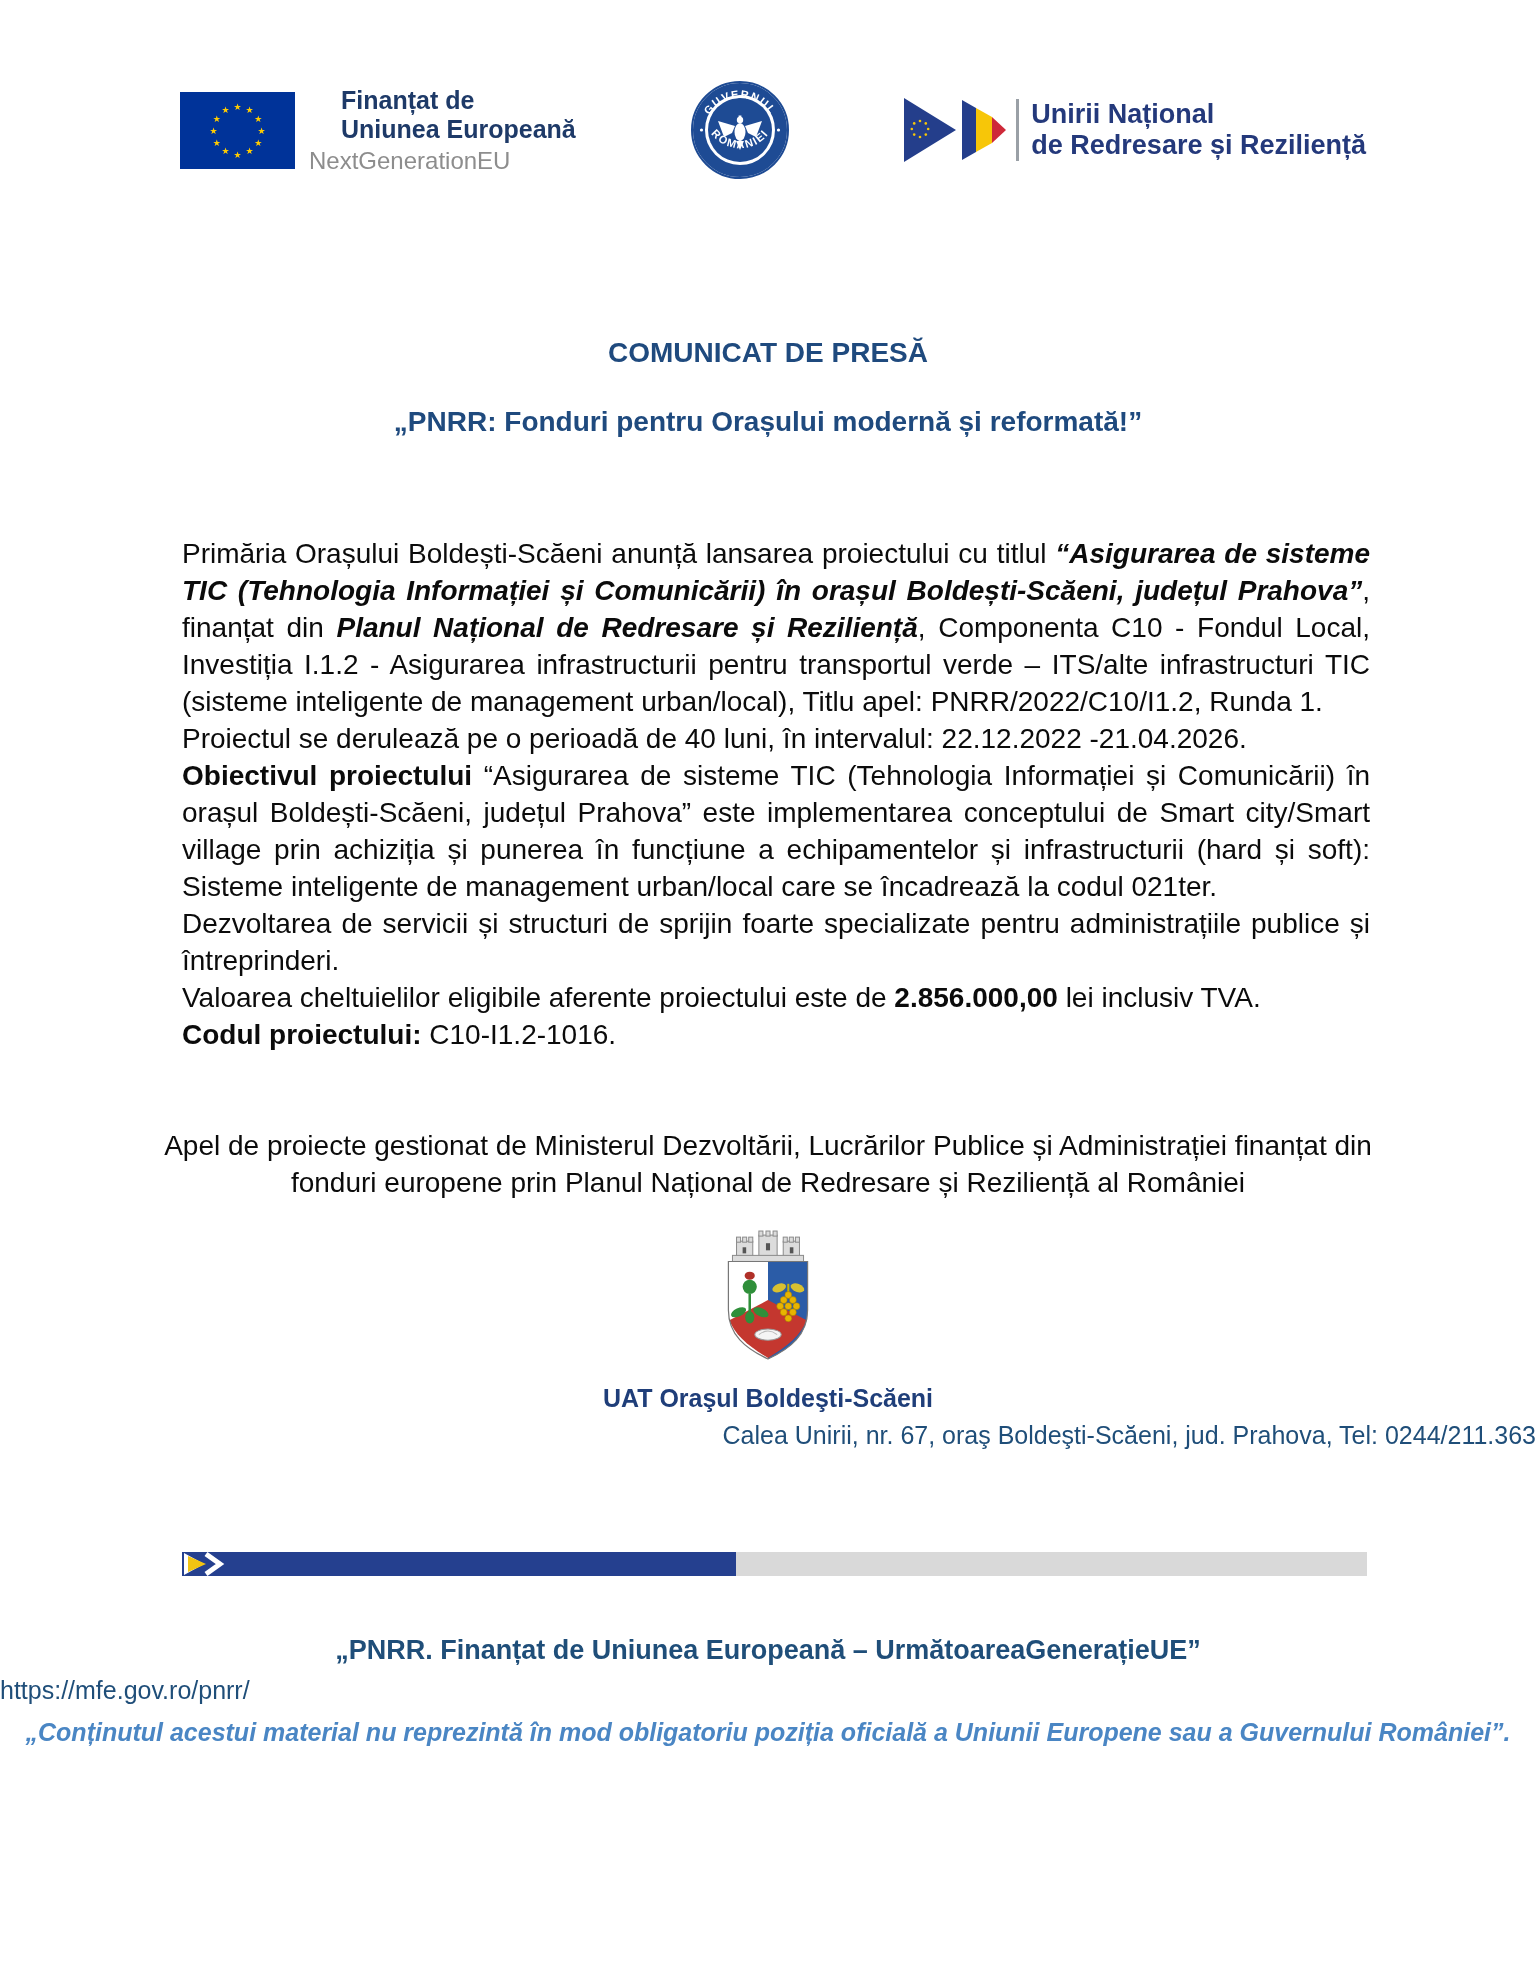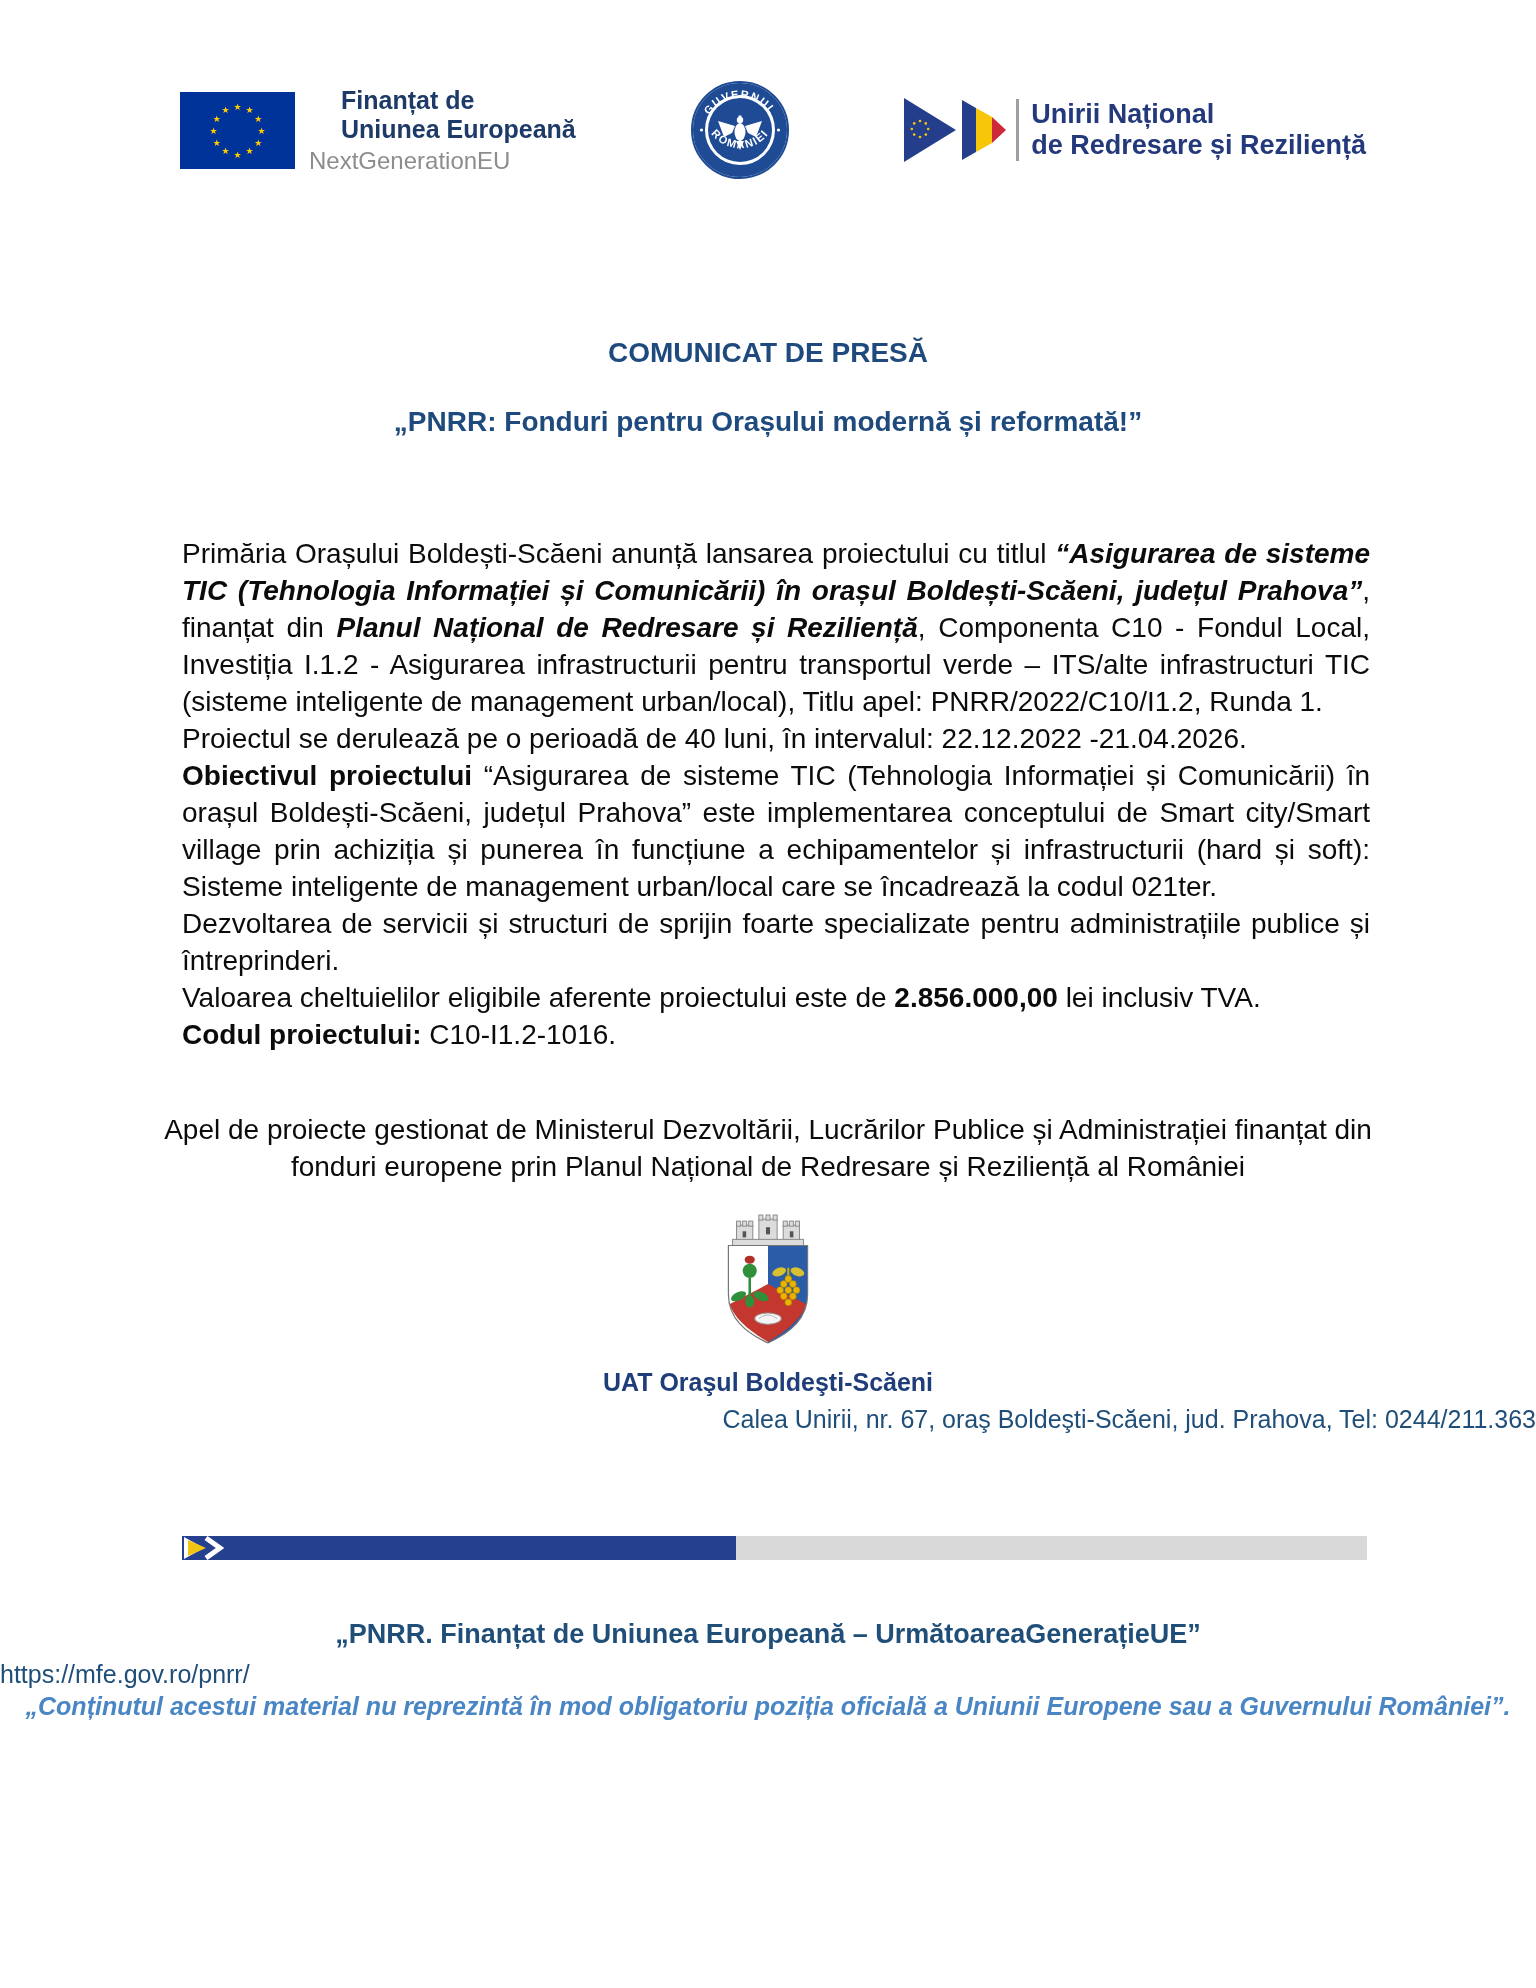--- a/index.html
+++ b/index.html
@@ -17,35 +17,35 @@
   .pnrr-sep{width:3px;height:62px;background:#9aa0a6;margin:0 12px 0 10px;}
   .pnrr-text{line-height:31px;font-weight:700;font-size:27px;color:#24397b;}
   
   .doc-title{margin-top:143px;text-align:center;font-size:28px;line-height:30px;font-weight:700;color:#1f4a7e;}
   .doc-subtitle{margin-top:39px;text-align:center;font-size:28px;line-height:30px;font-weight:700;color:#1f4a7e;}
   
   .body-text{margin:98px 166px 0 182px;font-size:28px;line-height:37px;text-align:justify;color:#0b0b0b;}
   .body-text p{margin:0;}
   .b{font-weight:700;}
   .i{font-style:italic;}
-  .apel{margin:58px 150px 0 150px;font-size:28px;line-height:37px;text-align:center;color:#0b0b0b;}
+  .apel{margin:74px 150px 0 150px;font-size:28px;line-height:37px;text-align:center;color:#0b0b0b;}
   
   .coat-wrap{margin-top:28px;text-align:center;}
   .uat-name{margin-top:16px;text-align:center;font-size:25px;line-height:31px;font-weight:700;color:#1f3e79;}
   .uat-address{margin-top:6px;text-align:right;font-size:25px;line-height:30px;color:#1f4e79;}
   
   .bar{position:relative;margin:102px 0 0 182px;width:1185px;height:24px;display:flex;}
   .bar-blue{width:554px;height:24px;background:#25408f;position:relative;}
   .bar-gray{width:631px;height:24px;background:#d9d9d9;}
   .bar-arrow{position:absolute;left:0;top:0;}
   
   .slogan{margin-top:58px;text-align:center;font-size:27px;line-height:33px;font-weight:700;color:#1f4e79;}
   .links{margin-top:8px;display:flex;gap:90px;font-size:25px;line-height:30px;color:#1f4e79;}
   .links a{color:#1f4e79;text-decoration:none;}
-  .disclaimer{margin-top:2px;text-align:center;font-size:25px;line-height:30px;font-weight:700;font-style:italic;color:#4a86c4;}
+  .disclaimer{margin-top:12px;text-align:center;font-size:25px;line-height:30px;font-weight:700;font-style:italic;color:#4a86c4;}
 </style>
 </head>
 <body>
 
 <div class="page">
 
   <div class="logos">
 
     <div class="eu-block">
       <svg width="115" height="77" viewBox="0 0 115 77">

